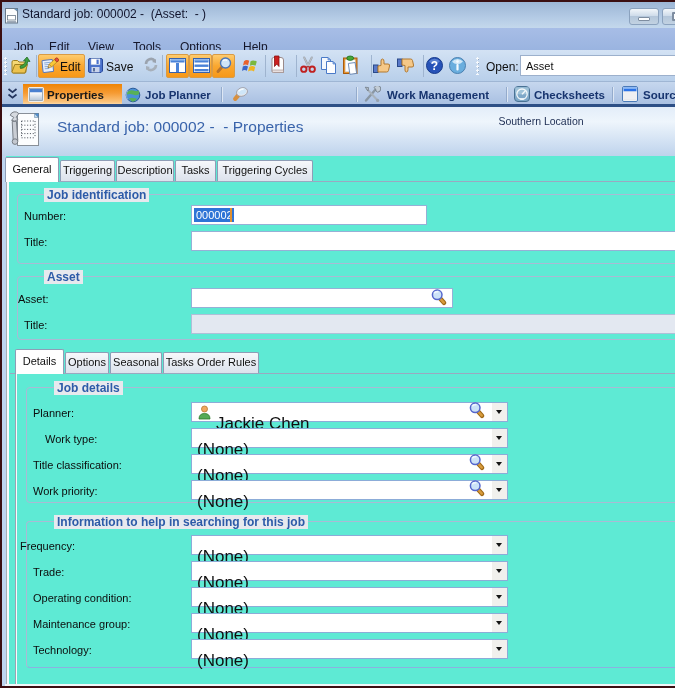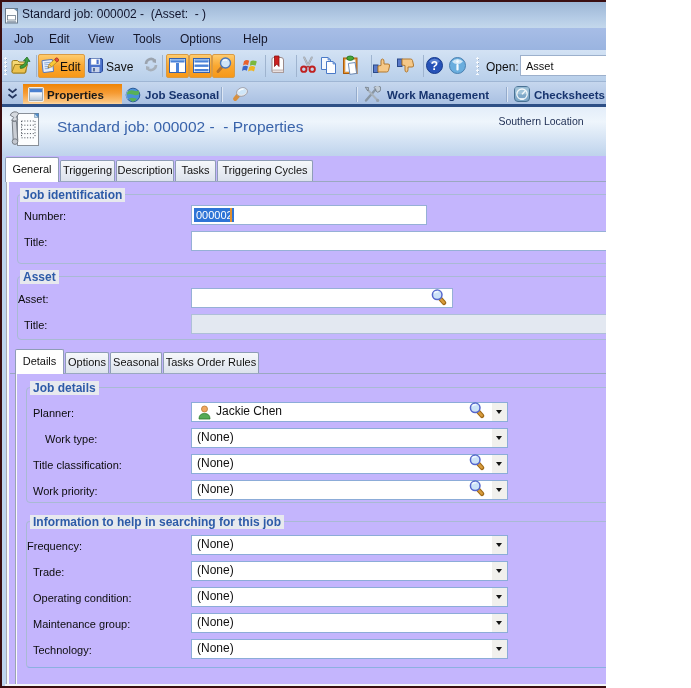--- a/index.html
+++ b/index.html
@@ -1,28 +1,28 @@
 <!DOCTYPE html>
 <html><head>
 <meta charset="utf-8">
 <style>
   html,body{margin:0;padding:0;}
   body{font-family:"Liberation Sans", sans-serif;}
-  #win{position:relative;width:606px;height:688px;background:#c4b5fd;overflow:hidden;}
+  #win{position:relative;width:675px;height:688px;background:#5eead4;overflow:hidden;}
   #win *{box-sizing:border-box;}
   .abs{position:absolute;}
   #brd{left:0;top:0;width:691px;height:688px;border:2px solid #3a0e11;z-index:99;pointer-events:none;}
   
   #titlebar{left:2px;top:2px;width:687px;height:26px;background:linear-gradient(#9db6d5,#b4cbe5 60%,#c4d8ec);}
   #title-text{left:22px;top:7px;font-size:12px;color:#11142c;}
   .capbtn{top:8px;width:30px;height:17px;border:1px solid #8ba2be;border-radius:3px;background:linear-gradient(#f2f6fa,#cfdcea 45%,#b4c6da 50%,#c2d2e2);}
   .capbtn .glyph{position:absolute;background:#fcfdfe;border:1px solid #7e8da0;border-radius:1px;}
   
   #menubar{left:2px;top:28px;width:687px;height:22px;background:linear-gradient(#a7bde6,#9ab4e0);font-size:12px;color:#14162a;}
-  .mi{position:absolute;top:4px;}
+  .mi{position:absolute;top:12px;}
   
   #toolbar{left:2px;top:50px;width:687px;height:32px;background:linear-gradient(#d3e2f4,#b8cfea);border-bottom:1px solid #9fb6d4;}
   .tsep{position:absolute;top:5px;width:1px;height:22px;background:#9fb4cf;}
   .grip{position:absolute;top:7px;width:3px;height:18px;background-image:radial-gradient(circle at 1.5px 1.5px,#f6f9fc 1px,transparent 1.2px),radial-gradient(circle at 2px 2px,#93a9c6 1px,transparent 1.2px);background-size:3px 4px,3px 4px;}
   .tbtn-orange{position:absolute;top:3px;height:24px;border:1px solid #d99b45;border-radius:2px;background:linear-gradient(#fecc6e,#faa730 50%,#f79818);}
   .tlabel{position:absolute;font-size:12px;color:#101010;}
   
   #tabstrip{left:2px;top:82px;width:687px;height:25px;background:linear-gradient(#c6d7ee,#a9c0e2);border-bottom:3px solid #2d4f86;}
   .strip-tab{position:absolute;top:0;height:22px;font-size:11.5px;font-weight:bold;color:#17346e;text-align:center;}
   .strip-sep{position:absolute;top:4px;width:1px;height:15px;background:#94abcc;box-shadow:1px 0 0 #dde7f4;}
@@ -31,28 +31,28 @@
   #header{left:2px;top:107px;width:687px;height:49px;background:linear-gradient(#e3edf9,#eef5fc 30%,#bed3ec);}
   #header-title{left:57px;top:118px;font-size:15.5px;color:#3a64ab;}
   #header-r1{right:9px;top:115px;font-size:10.5px;color:#1c2c52;text-align:center;}
   #header-r2{right:9px;top:129px;font-size:10.5px;color:#1c2c52;text-align:right;}
   
   .tab{position:absolute;font-size:11px;color:#101010;border:1px solid #8e9db6;border-bottom:none;border-radius:2px 2px 0 0;background:linear-gradient(#f6f8fb,#dce2ec);text-align:center;}
   .tab.active{background:#ffffff;z-index:3;}
   .pageline{position:absolute;height:1px;background:#9aa8c0;}
   
   .fs{position:absolute;border:1px solid #a9bad4;border-radius:4px;}
-  .fs-label{position:absolute;font-size:12px;font-weight:bold;color:#2d5ba8;background:#e7e9ee;padding:0 3px;}
+  .fs-label{position:absolute;font-size:12px;font-weight:bold;color:#2d5ba8;background:#e7e9ee;padding:0 3px;margin-left:24px;}
   .lbl{position:absolute;font-size:11px;color:#0c0c0c;}
   .inp{position:absolute;background:#fff;border:1px solid #96b0d6;}
   .inp-dis{position:absolute;background:#e3e8f1;border:1px solid #aebfd8;}
   .combo{border:1px solid #8cacd8;}
   .combo-arrow{position:absolute;right:0px;top:0px;bottom:0px;width:15px;background:#f1f0ed;}
   .combo-arrow:after{content:"";position:absolute;left:4px;top:7px;border:3.5px solid transparent;border-top:4.5px solid #151515;}
-  .none-text{position:absolute;left:5px;top:1px;font-size:12px;color:#101010;}
+  .none-text{position:absolute;left:5px;top:11px;font-size:17px;color:#101010;}
 </style>
 </head>
 <body>
 <div id="win">
 
   <div class="abs" id="titlebar"></div>
   <svg class="abs" id="title-icon" style="left:4px;top:7px;" width="16" height="18" viewBox="0 0 16 18">
 <rect x="1.5" y="1.5" width="12" height="14.5" fill="#fbfcfd" stroke="#6a7a8a"></rect>
 <path d="M10 1.5 L13.5 1.5 L13.5 4.5 Z" fill="#5a9ad8" stroke="#6a7a8a" stroke-width="0.7"></path>
 <rect x="3.5" y="8.5" width="8" height="4.5" fill="#fff" stroke="#6a7a8a" stroke-width="0.8"></rect>
@@ -209,21 +209,21 @@
         </linearGradient>
       </defs>
 </svg>
   <div class="abs strip-tab" style="left:47px;top:89px;color:#181818;">Properties</div>
   <svg class="abs" id="ic-globe" style="left:125px;top:87px;" width="16" height="16" viewBox="0 0 16 16">
 <circle cx="8" cy="8" r="6.8" fill="#4a90d8" stroke="#2a5a98"></circle>
 <path d="M2.2 5 Q5 2.6 8.5 3.6 Q11.5 4.6 13.5 3.6 Q14.5 5.5 14.2 7 Q11 9 8 7.6 Q5 6.4 2 7.6 Q1.8 6 2.2 5Z" fill="#58b058"></path>
 <path d="M4 11.5 Q7 10 10 11.3 Q11.5 12 12.2 11.7 Q10.5 14.6 7.2 14.7 Q5.2 13.4 4 11.5Z" fill="#58b058"></path>
 <path d="M3 3.5 A6.8 6.8 0 0 0 3 12.4" fill="none" stroke="#a8d0f0" stroke-width="0.8" opacity="0.85"></path>
 </svg>
-  <div class="abs strip-tab" style="left:145px;top:89px;">Job Seasonal</div>
+  <div class="abs strip-tab" style="left:145px;top:89px;">Job Planner</div>
   <div class="abs strip-sep" style="left:221px;top:87px;"></div>
   <svg class="abs" id="ic-status" style="left:231px;top:85px;" width="18" height="18" viewBox="0 0 18 18">
 <path d="M7.5 10 L4.2 13.8" stroke="#d89040" stroke-width="4.2" stroke-linecap="round"></path>
 <g transform="rotate(-18 11 7)">
 <ellipse cx="11" cy="7" rx="5.6" ry="4.2" fill="#e8e8ec" stroke="#9a9aa2" stroke-width="0.8"></ellipse>
 <ellipse cx="11.3" cy="6.6" rx="4.2" ry="3" fill="#cfe6f8"></ellipse>
 <path d="M8 5.5 Q10 3.6 13.5 4.6" fill="none" stroke="#f4fafe" stroke-width="1.4"></path>
 </g>
 </svg>
   <div class="abs strip-sep" style="left:356px;top:87px;"></div>
@@ -357,21 +357,21 @@
   </div>
   <svg class="abs" id="mag-wp" style="left:468px;top:479px;" width="19" height="19" viewBox="0 0 19 19">
 <path d="M10.4 10.8 L14 14.8" stroke="#a06a18" stroke-width="4.6" stroke-linecap="round"></path>
 <path d="M10.4 10.8 L13.8 14.6" stroke="#d89c3c" stroke-width="2.4" stroke-linecap="round"></path>
 <circle cx="7.2" cy="6.8" r="4.8" fill="#cce2f8" stroke="#5566cc" stroke-width="1.5"></circle>
 <path d="M4.2 5.2 Q5.6 3.4 8.4 3.6" fill="none" stroke="#eef6fe" stroke-width="1.6"></path>
 </svg>
 
   <div class="abs fs" style="left:26px;top:521px;width:692px;height:147px;border-bottom-color:#8cb0e0;"></div>
   <div class="abs fs-label" style="left:30px;top:515px;">Information to help in searching for this job</div>
-  <div class="abs lbl" style="left:27px;top:540px;">Frequency:</div>
+  <div class="abs lbl" style="left:20px;top:540px;">Frequency:</div>
   <div class="abs inp combo" style="left:191px;top:535px;width:317px;height:20px;">
     <span class="none-text">(None)</span>
       <span class="combo-arrow"></span>
   </div>
   <div class="abs lbl" style="left:33px;top:566px;">Trade:</div>
   <div class="abs inp combo" style="left:191px;top:561px;width:317px;height:20px;">
     <span class="none-text">(None)</span>
       <span class="combo-arrow"></span>
   </div>
   <div class="abs lbl" style="left:33px;top:592px;">Operating condition:</div>

